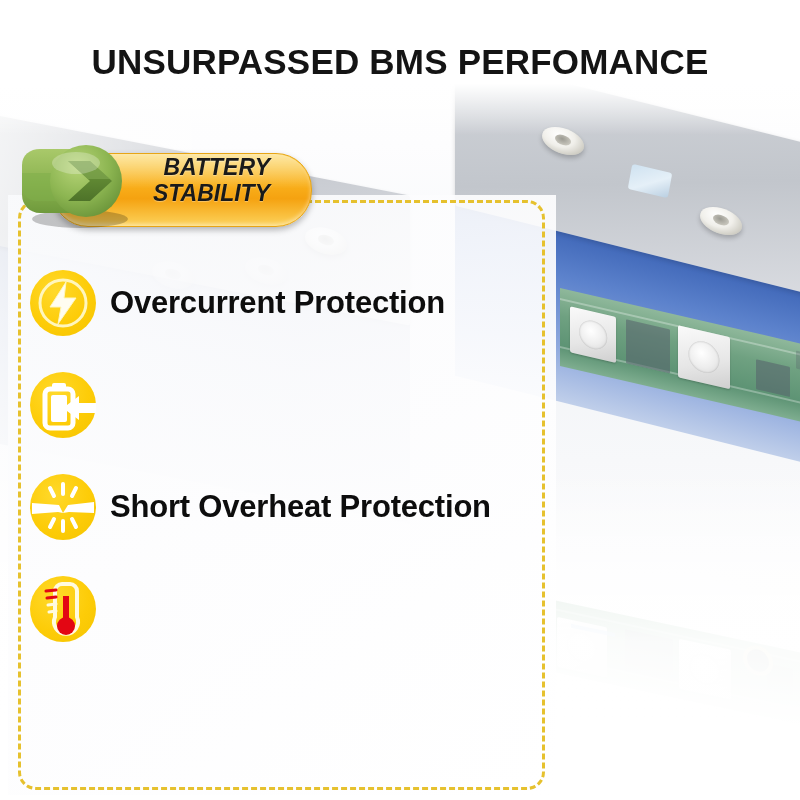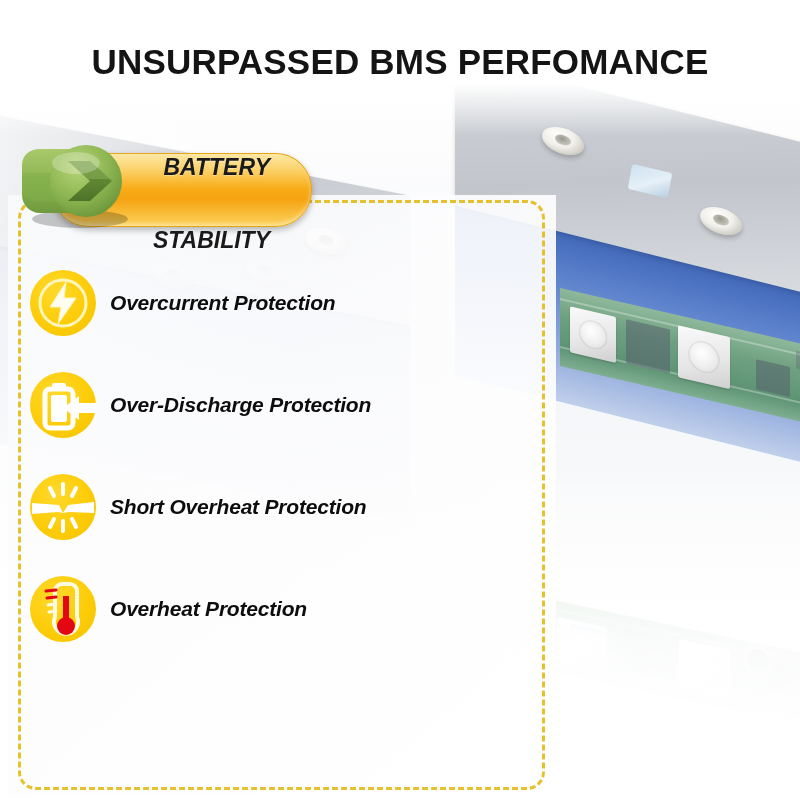--- a/index.html
+++ b/index.html
@@ -222,21 +222,21 @@
     left: 60px; top: 11px;
     width: 196px;
     text-align: right;
     font-size: 23px;
     line-height: 26px;
     font-weight: bold;
     font-style: italic;
     color: #1a1a1a;
     text-shadow: 0 1px 1px rgba(255,255,255,.35);
   }
-  .badge .pill-text .l2 { display: block; margin-top: 47px; }
+  .badge .pill-text .l2 { display: block; }
 
   .badge .leaf {
     position: absolute;
     left: 0; top: 0;
     width: 130px; height: 86px;
   }
 
   
   .features {
     position: absolute;
@@ -256,23 +256,22 @@
     border-radius: 50%;
     background: radial-gradient(circle at 38% 32%, #ffd92b 0%, #fdcc08 55%, #f5c400 100%);
   }
   .feature .icon-circle svg {
     position: absolute;
     left: 0; top: 0;
     width: 66px; height: 66px;
     overflow: visible;
   }
   .feature .label {
-    font-size: 21px;
+    font-size: 31px;
     font-weight: bold;
-    font-style: italic;
     color: #0d0d0d;
     margin-left: 14px;
     white-space: nowrap;
     letter-spacing: -.2px;
   }
 </style>
 </head>
 <body>
 
 <div id="stage">
@@ -384,21 +383,20 @@
 
     <div class="feature">
       <div class="icon-circle">
         <svg viewBox="0 0 66 66">
           <rect x="22" y="11" width="14" height="6" rx="2" fill="#ffffff"></rect>
           <rect x="15" y="17" width="28" height="39" rx="5" fill="none" stroke="#ffffff" stroke-width="5"></rect>
           <rect x="21" y="23" width="16" height="27" rx="2" fill="#ffffff"></rect>
           <path d="M33 36 L49 24 L49 31 L66 31 L66 41 L49 41 L49 48 Z" fill="#ffffff"></path>
         </svg>
       </div>
-      <div class="label">Over-Discharge Protection</div>
     </div>
 
     <div class="feature">
       <div class="icon-circle">
         <svg viewBox="0 0 66 66">
           <path d="M2 29 L29 31 L33 39 L28 38 L2 40 Z" fill="#ffffff"></path>
           <path d="M64 28 L38 31 L33 39 L39 38 L64 39 Z" fill="#ffffff"></path>
           <g stroke="#ffffff" stroke-width="4" stroke-linecap="round">
             <line x1="33" y1="20" x2="33" y2="10"></line>
             <line x1="24" y1="22" x2="20" y2="14"></line>
@@ -419,18 +417,17 @@
           <rect x="33" y="20" width="6" height="28" fill="#e30613"></rect>
           <circle cx="36" cy="50" r="9" fill="#e30613"></circle>
           <g stroke-linecap="round" stroke-width="3">
             <line x1="16" y1="15" x2="26" y2="14" stroke="#e30613"></line>
             <line x1="17" y1="22" x2="26" y2="21" stroke="#e30613"></line>
             <line x1="18" y1="29" x2="26" y2="28" stroke="#fffbe0"></line>
             <line x1="19" y1="36" x2="26" y2="35" stroke="#fffbe0"></line>
           </g>
         </svg>
       </div>
-      <div class="label">Overheat Protection</div>
     </div>
 
   </div>
 
 </div>
 
 </body></html>

